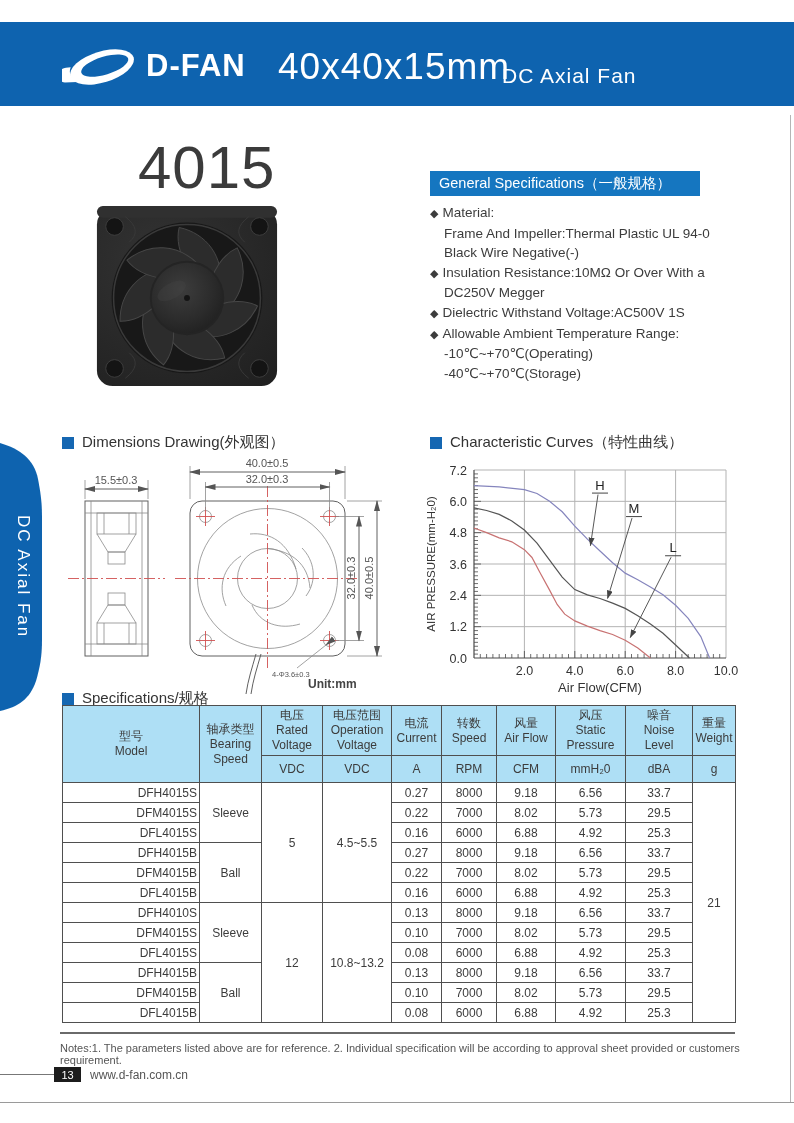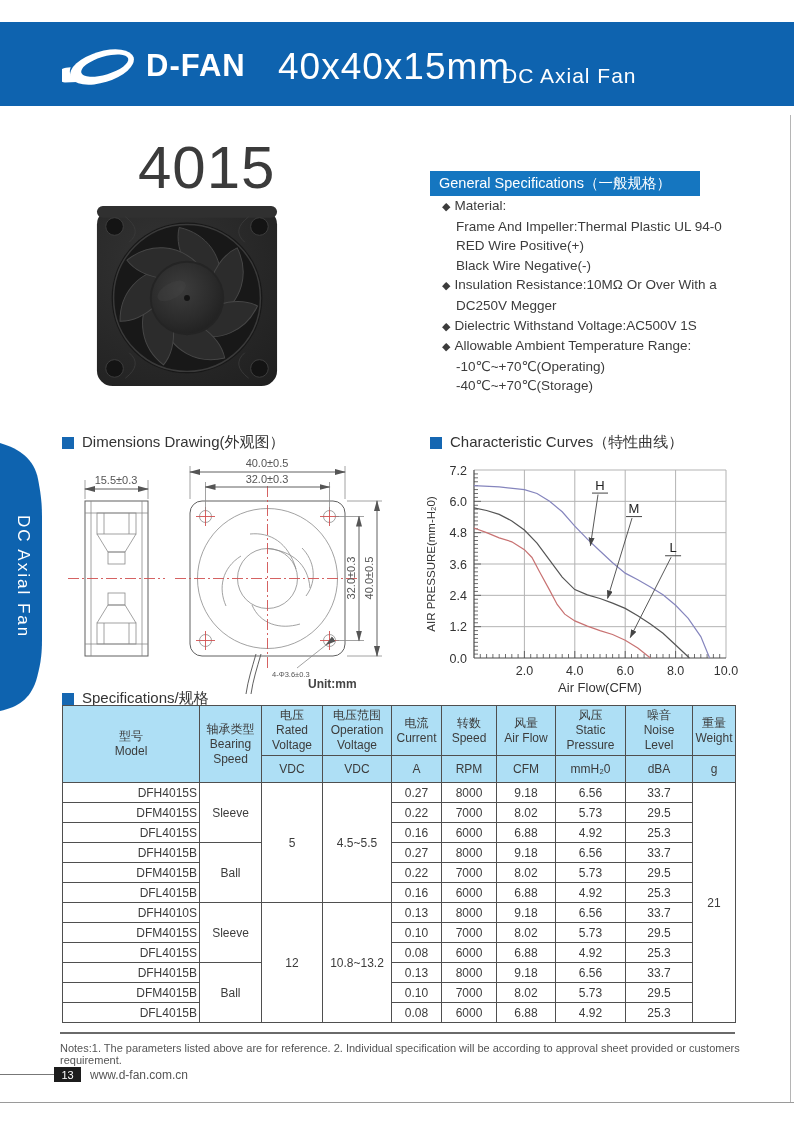--- a/index.html
+++ b/index.html
@@ -22,21 +22,21 @@
   .side-tab-label {
     position:absolute; left:8px; top:0; height:268px; width:30px; display:flex; align-items:center; justify-content:center;
     writing-mode:vertical-rl; text-orientation:mixed; color:#fff; font-size:17px; letter-spacing:2px;
   }
   
   .model-title { position:absolute; left:138px; top:133px; font-size:60px; color:#3b3b3b; letter-spacing:1px; }
   .fan-photo { position:absolute; left:94px; top:200px; }
   
   .gs-header { position:absolute; left:430px; top:171px; width:270px; height:25px; background:#1576c0;
                color:#fff; font-size:14.5px; display:flex; align-items:center; padding-left:9px; }
-  .gs-list { position:absolute; left:430px; top:196px; width:330px; font-size:13.5px; color:#3c3c3c;margin-left:12px; }
+  .gs-list { position:absolute; left:430px; top:203px; width:330px; font-size:13.5px; color:#3c3c3c; }
   .gs-line { line-height:19.6px; white-space:nowrap; }
   .gs-line .bullet { color:#3c3c3c; font-size:11px; margin-right:4px; }
   .gs-line.cont { padding-left:14px; }
   
   .sec-title { position:absolute; display:flex; align-items:center; font-size:15px; color:#333; }
   .sec-sq { width:12px; height:12px; background:#1567b2; margin-right:8px; flex:0 0 auto; }
   .sec-dim { left:62px; top:433px; }
   .sec-curve { left:430px; top:433px; }
   .sec-spec { left:62px; top:689px; }
   
@@ -146,21 +146,20 @@
       <path d="M32,179 Q50,165 36,153"></path>
         <path d="M158,179 Q140,165 154,153"></path>
     </g>
   </svg>
 </div>
 
 <div class="gs-header">General Specifications（一般规格）</div>
 <div class="gs-list">
   <div class="gs-line"><span class="bullet">◆</span><span>Material:</span></div>
   <div class="gs-line cont"><span>Frame And Impeller:Thermal Plastic UL 94-0</span></div>
-  <div class="gs-line cont"><span>RED Wire Positive(+)</span></div>
   <div class="gs-line cont"><span>Black Wire Negative(-)</span></div>
   <div class="gs-line"><span class="bullet">◆</span><span>Insulation Resistance:10MΩ Or Over With a</span></div>
   <div class="gs-line cont"><span>DC250V Megger</span></div>
   <div class="gs-line"><span class="bullet">◆</span><span>Dielectric Withstand Voltage:AC500V 1S</span></div>
   <div class="gs-line"><span class="bullet">◆</span><span>Allowable Ambient Temperature Range:</span></div>
   <div class="gs-line cont"><span>-10℃~+70℃(Operating)</span></div>
   <div class="gs-line cont"><span>-40℃~+70℃(Storage)</span></div>
 </div>
 
 <div class="sec-title sec-dim">

